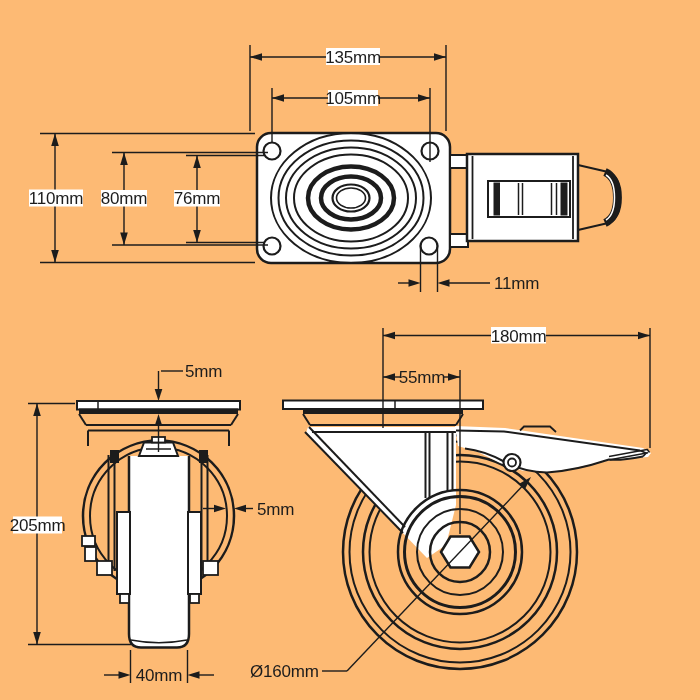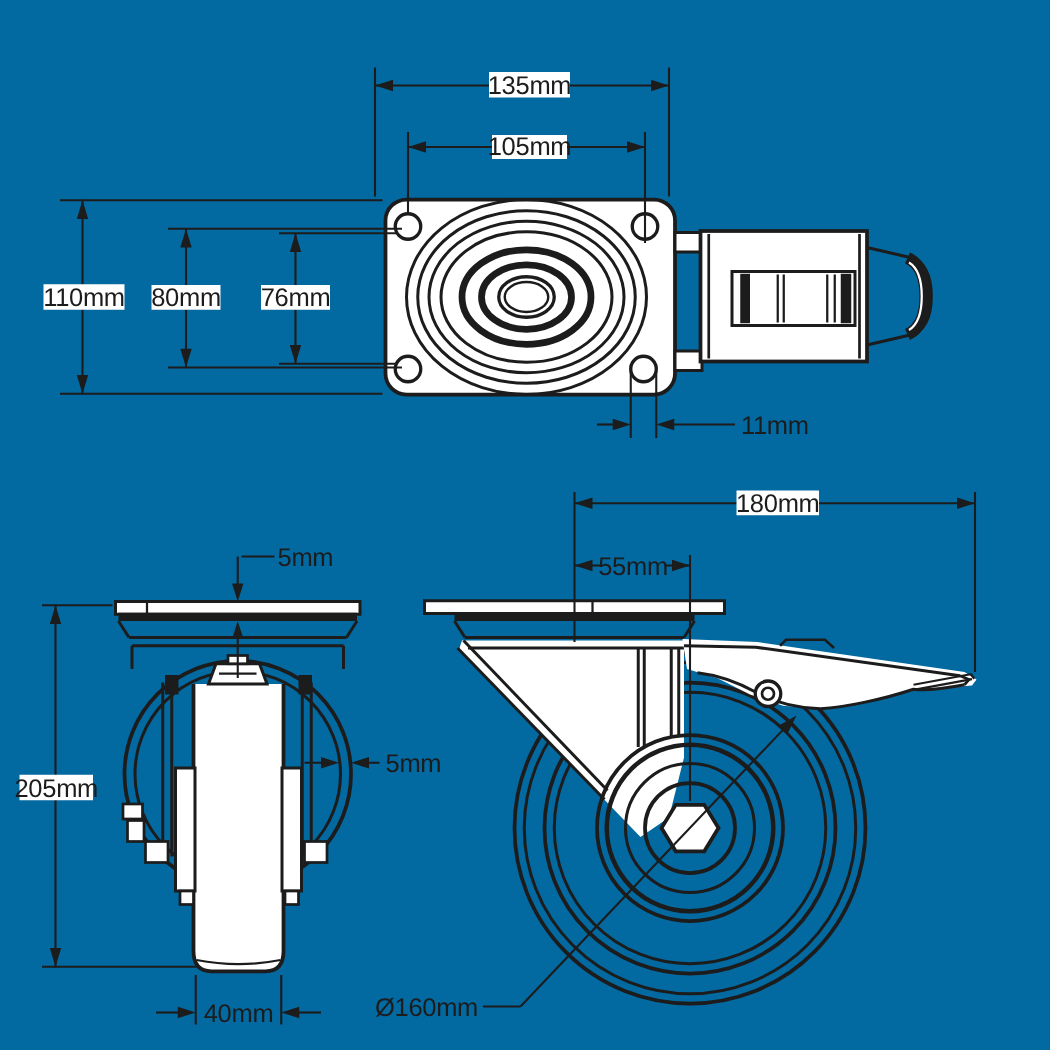--- a/index.html
+++ b/index.html
@@ -1,16 +1,16 @@
 <!DOCTYPE html>
 <html><head>
 <meta charset="utf-8">
 <style>
   html,body{margin:0;padding:0;background:#ffffff;}
-  .stage{position:relative;width:700px;height:700px;background:#0369a1;overflow:hidden;
+  .stage{position:relative;width:700px;height:700px;background:#fdba74;overflow:hidden;
          font-family:"Liberation Sans", sans-serif;}
   svg{display:block;}
   svg text{font-family:"Liberation Sans", sans-serif;font-size:17px;fill:#1c1c1c;letter-spacing:-0.2px;}
   .ln{stroke:#1c1c1c;fill:none;}
   .fillw{fill:#ffffff;stroke:#1c1c1c;}
   .blk{fill:#1c1c1c;stroke:none;}
   .dim{stroke:#1c1c1c;stroke-width:1.4;fill:none;}
   .arr{fill:#1c1c1c;stroke:none;}
   .bg{fill:#ffffff;stroke:none;}
 </style>

